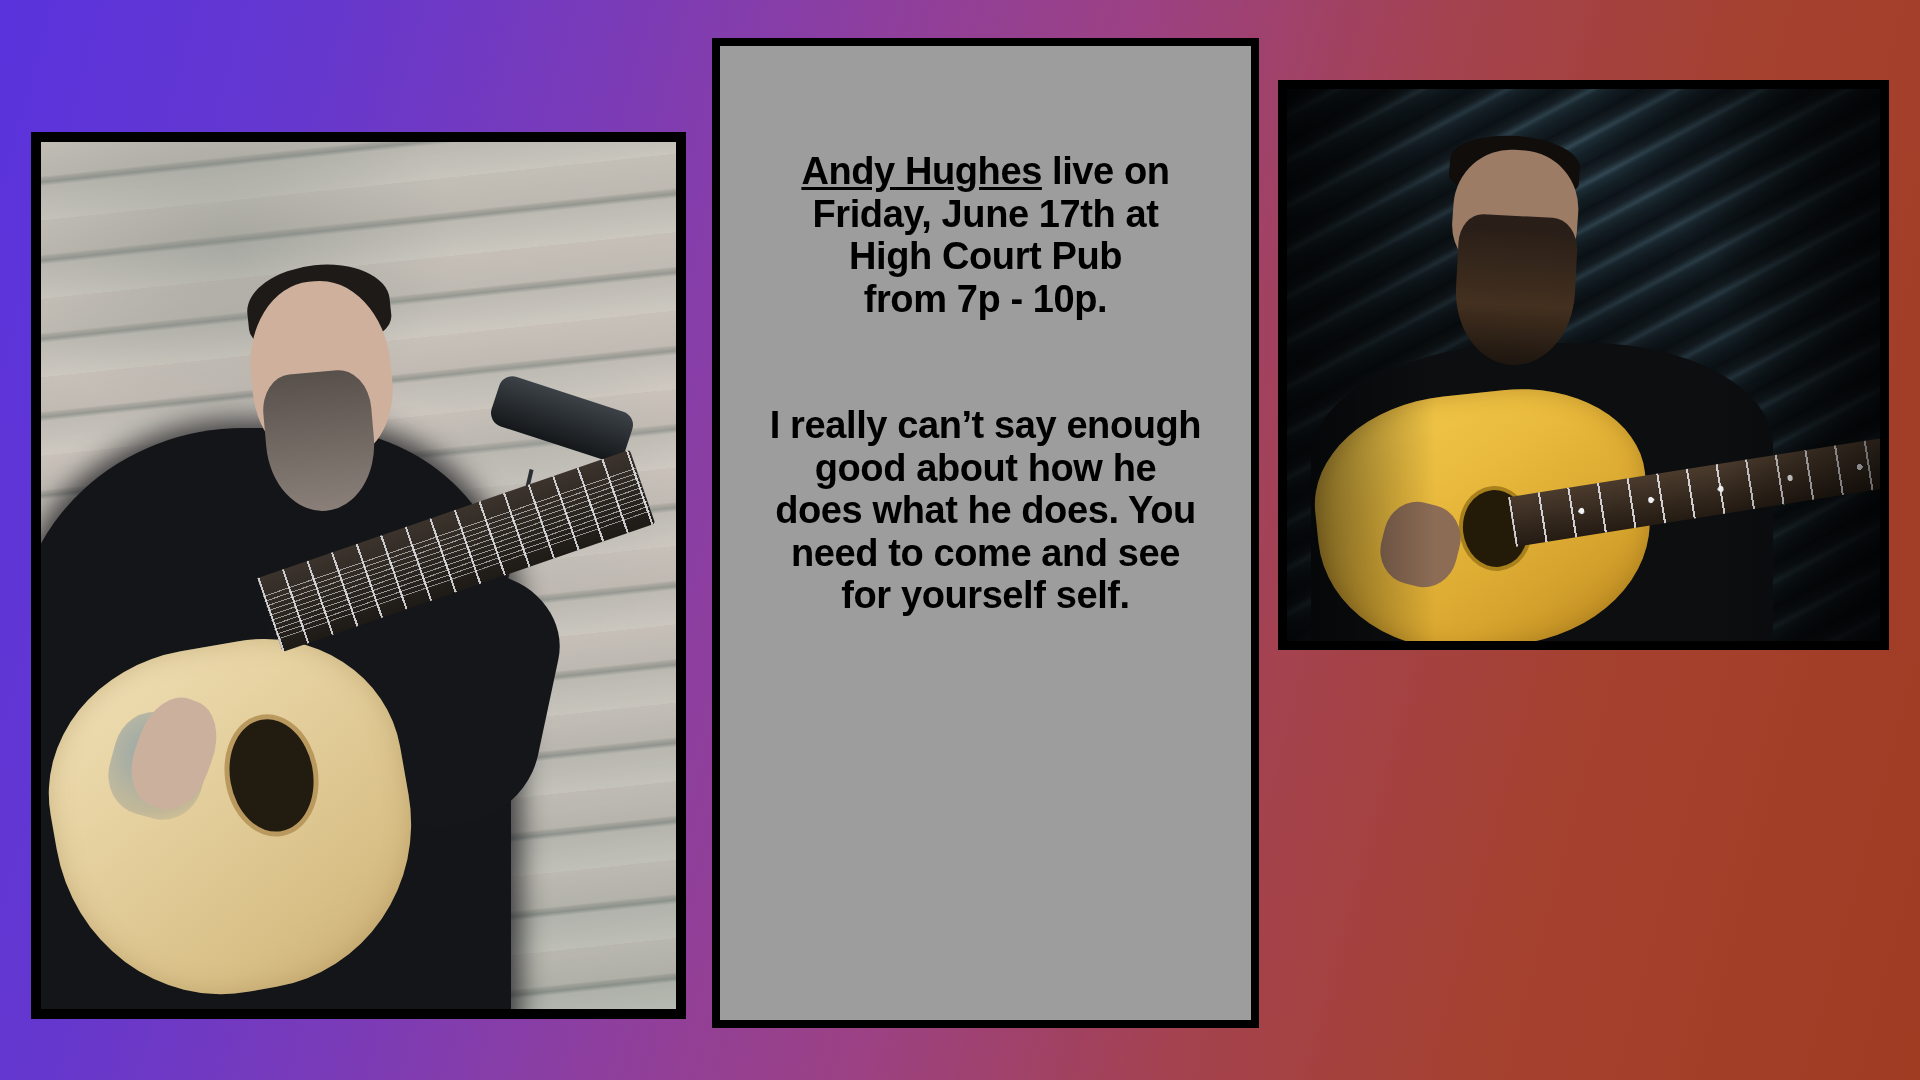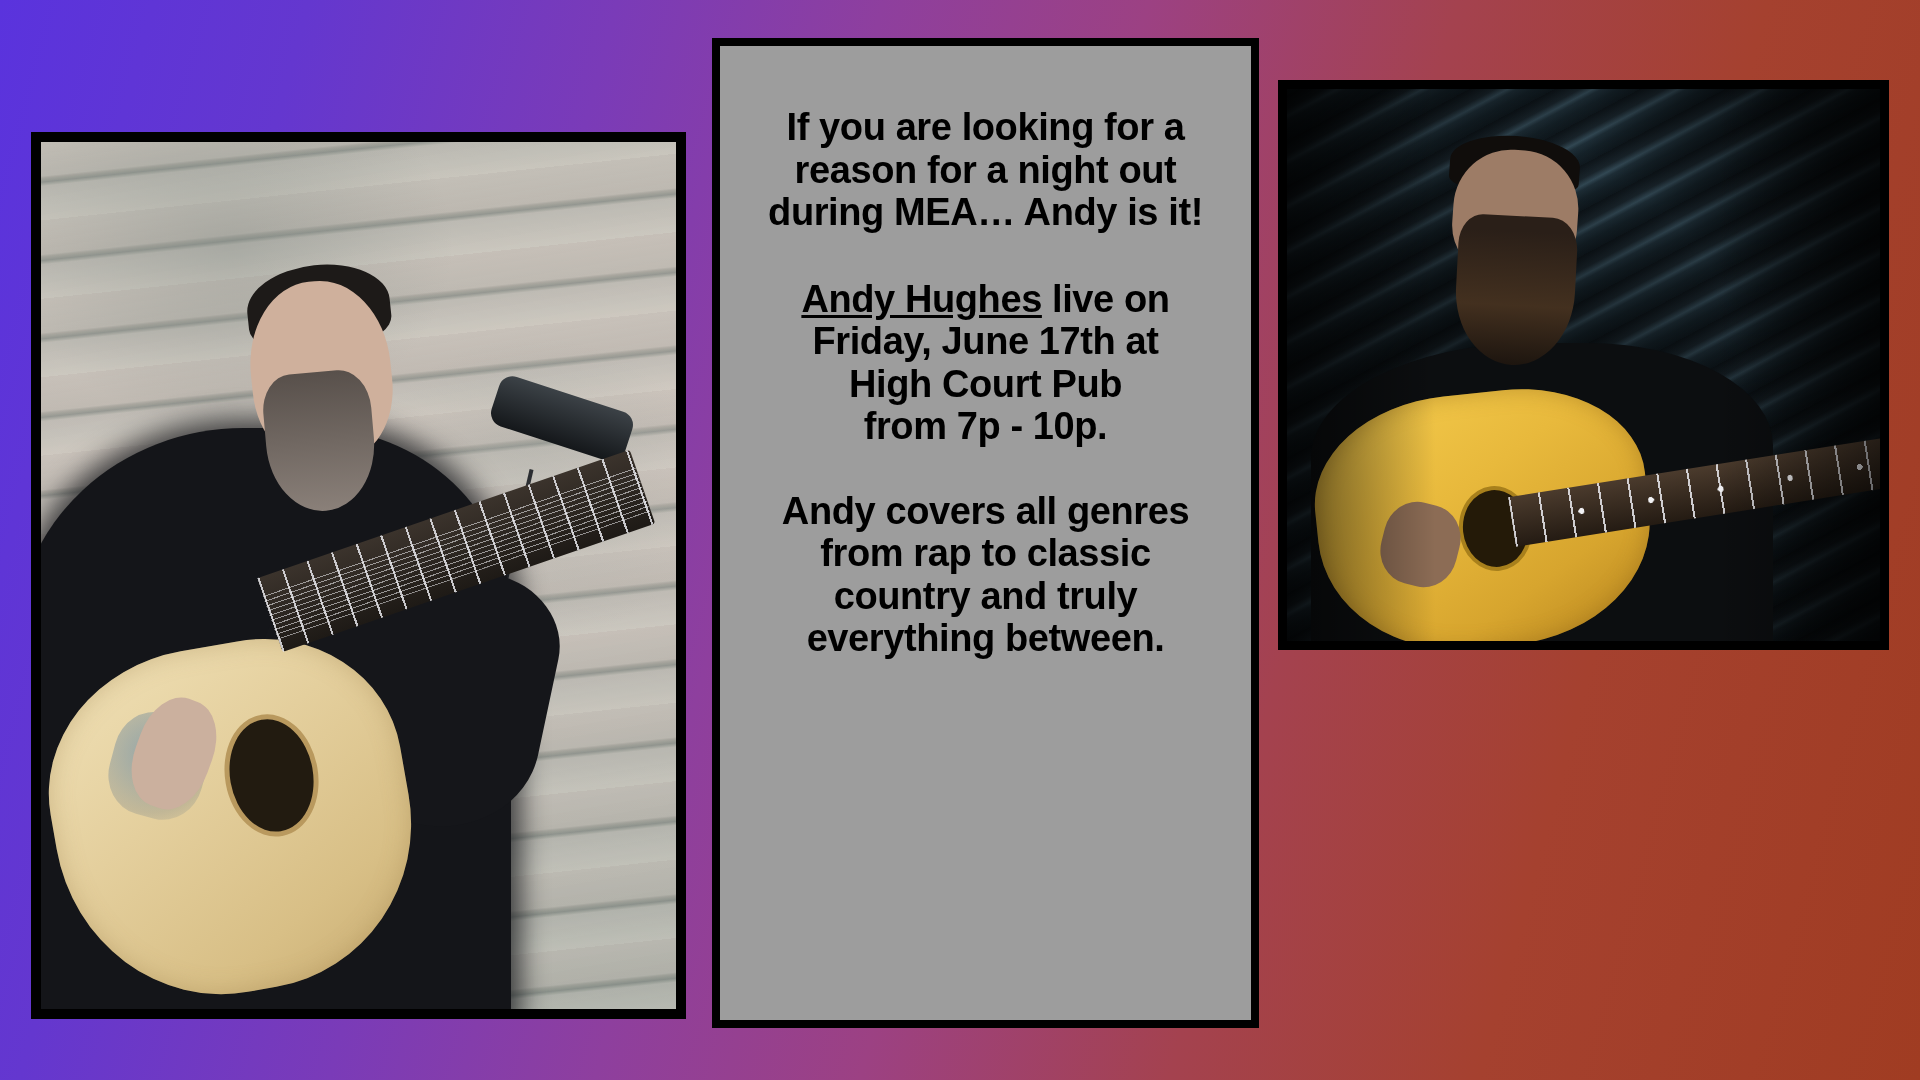--- a/index.html
+++ b/index.html
@@ -415,40 +415,38 @@
       <div class="l-hand"></div>
       <div class="l-neck">
         <div class="l-frets"></div>
       </div>
       <div class="l-strings"></div>
     </div>
   </div>
 
   <div id="text-panel">
 
-    <div class="para">If you are looking for a
-reason for a night out
-during MEA… Andy is it!</div>
 
     <div class="gap-lg"></div>
 
     <div class="para"><span class="underlined para-inline">Andy Hughes</span><span class="para-inline"> live on
 Friday, June 17th at
 High Court Pub
 from 7p - 10p.</span></div>
 
     <div class="gap-md"></div>
 
-    <div class="para">Andy covers all genres
-from rap to classic
-country and truly
-everything between.</div>
 
     <div class="gap-md"></div>
 
+    <div class="para">I really can’t say enough
+good about how he
+does what he does. You
+need to come and see
+for yourself self.</div>
 
   </div>
 
   <div class="photo-frame" id="photo-right">
     <div class="photo-inner">
       <div class="metal-wall"></div>
       <div class="metal-dark"></div>
       <div class="r-body"></div>
       <div class="r-hair"></div>
       <div class="r-head"></div>

